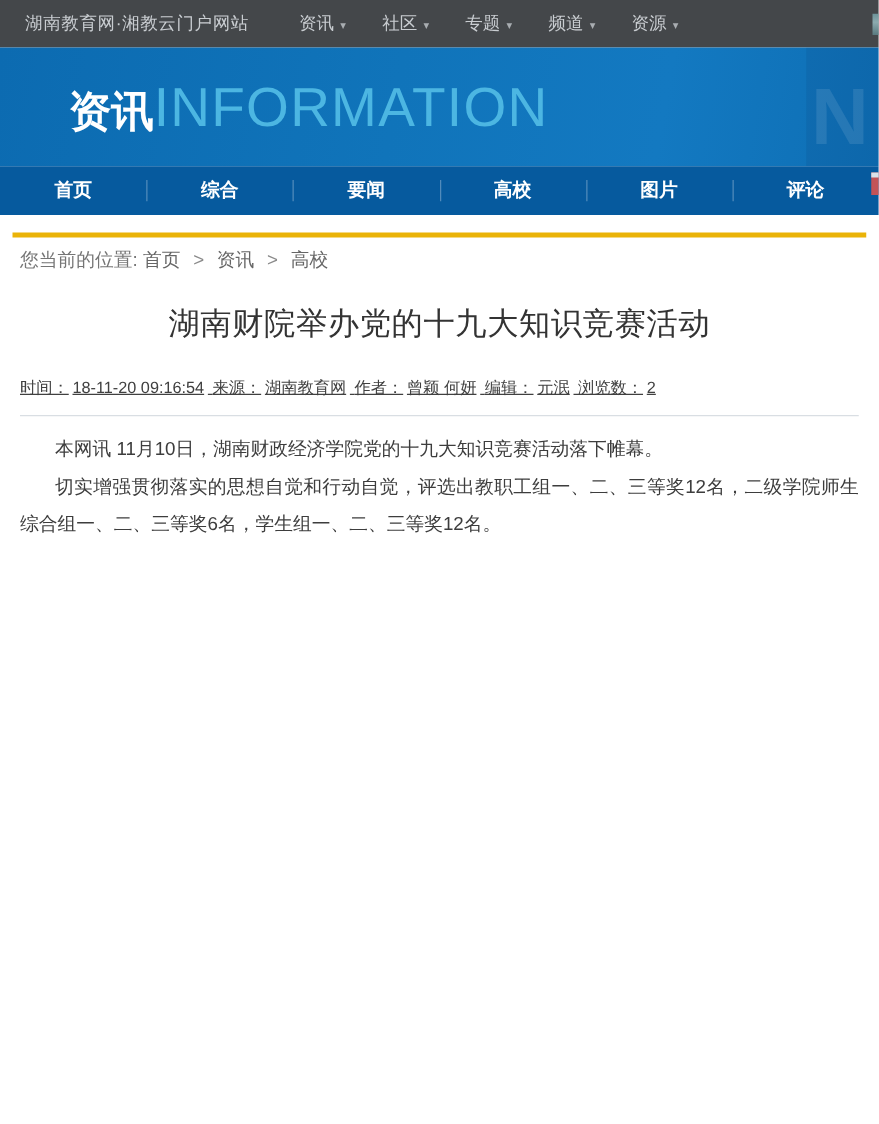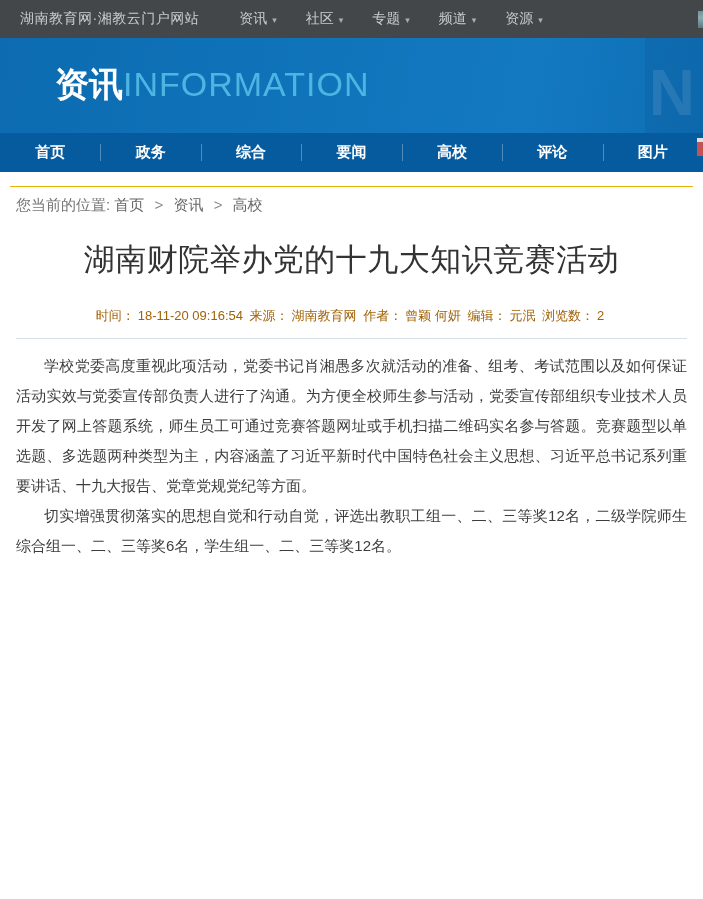--- a/index.html
+++ b/index.html
@@ -23,21 +23,21 @@
     background:linear-gradient(180deg,#77a7ad 0%,#9fc3c8 40%,#5d868c 100%); opacity:.8;
   }
 
   
   .banner {
     height:95px; position:relative; overflow:hidden;
     background:linear-gradient(100deg,#0c6bb1 0%,#1074ba 45%,#1379c1 75%,#0e6fb5 100%);
   }
   .banner-title { position:absolute; left:55px; top:24px; white-space:nowrap; }
   .banner-title .zh { font-size:34px; font-weight:bold; color:#ffffff; }
-  .banner-title .en { font-size:34px; font-weight:300; color:#4cb6e2; letter-spacing:1px; }
+  .banner-title .en { font-size:44px; font-weight:300; color:#4cb6e2; letter-spacing:1px; }
   .banner-watermark {
     position:absolute; right:8px; top:18px; font-size:64px; font-weight:bold;
     color:rgba(255,255,255,0.10); pointer-events:none;
   }
   .banner-shade {
     position:absolute; right:0; top:0; width:58px; height:100%;
     background:rgba(8,40,90,0.10);
   }
 
   
@@ -51,33 +51,33 @@
   .nav-item + .nav-item::before {
     content:""; position:absolute; left:0; top:11px; width:1px; height:17px;
     background:rgba(255,255,255,0.30);
   }
   .clip-frag-nav {
     position:absolute; right:0; top:5px; width:6px; height:18px;
     background:#d9534f; border-top:4px solid #f2f2f2; opacity:.9;
   }
 
   
-  .breadcrumb-wrap { margin:14px 10px 0 10px; border-top:1px solid #eab308; }
+  .breadcrumb-wrap { margin:14px 10px 0 10px; border-top:4px solid #eab308; }
   .breadcrumb { padding:9px 6px 0 6px; font-size:15px; color:#757575; }
   .breadcrumb a { color:#666; text-decoration:none; cursor:pointer; }
   .breadcrumb .sep { margin:0 6px; color:#8a8a8a; }
 
   
   .article { padding:0 16px; }
   .article-title {
-    margin-top:24px; text-align:center; font-size:31px; font-weight:500;
+    margin-top:24px; text-align:center; font-size:25px; font-weight:500;
     color:#333; letter-spacing:0.5px;
   }
   .article-meta {
-    margin-top:26px; text-align:center; font-size:13px; color:#a16207; white-space:nowrap;
+    margin-top:26px; font-size:13px; color:#404040; white-space:nowrap;text-decoration:underline;
   }
   .article-meta span { margin-right:3px; }
   .meta-divider { margin:13px 0 0 0; border:none; border-top:1px solid #d9dee3; }
   .article-body { margin-top:12px; }
   .article-body p {
     font-size:15px; line-height:30px; color:#3d3d3d;
     text-indent:28px; text-align:justify; margin:0;
   }
 </style>
 </head>
@@ -113,26 +113,25 @@
 <header class="banner">
   <div class="banner-shade"></div>
   <div class="banner-watermark">N</div>
   <div class="banner-title">
     <span class="zh">资讯</span><span class="en">INFORMATION</span>
   </div>
 </header>
 
 <nav class="mainnav">
   <div class="nav-item">首页</div>
-  <div class="nav-item">政务</div>
   <div class="nav-item">综合</div>
   <div class="nav-item">要闻</div>
   <div class="nav-item">高校</div>
+  <div class="nav-item">图片</div>
   <div class="nav-item">评论</div>
-  <div class="nav-item">图片</div>
   <div class="clip-frag-nav"></div>
 </nav>
 
 <div class="breadcrumb-wrap">
   <div class="breadcrumb">
     <span>您当前的位置:</span>
     <a>首页</a>
     <span class="sep">&gt;</span>
     <a>资讯</a>
     <span class="sep">&gt;</span>
@@ -147,16 +146,16 @@
     <span>时间：</span><span>18-11-20 09:16:54</span>
     <span>来源：</span><span>湖南教育网</span>
     <span>作者：</span><span>曾颖 何妍</span>
     <span>编辑：</span><span>元泯</span>
     <span>浏览数：</span><span>2</span>
   </div>
 
   <hr class="meta-divider">
 
   <div class="article-body">
-    <p>学校党委高度重视此项活动，党委书记肖湘愚多次就活动的准备、组考、考试范围以及如何保证活动实效与党委宣传部负责人进行了沟通。为方便全校师生参与活动，党委宣传部组织专业技术人员开发了网上答题系统，师生员工可通过竞赛答题网址或手机扫描二维码实名参与答题。竞赛题型以单选题、多选题两种类型为主，内容涵盖了习近平新时代中国特色社会主义思想、习近平总书记系列重要讲话、十九大报告、党章党规党纪等方面。</p>
+    <p>本网讯 11月10日，湖南财政经济学院党的十九大知识竞赛活动落下帷幕。</p>
     <p>切实增强贯彻落实的思想自觉和行动自觉，评选出教职工组一、二、三等奖12名，二级学院师生综合组一、二、三等奖6名，学生组一、二、三等奖12名。</p>
   </div>
 </main>
 
 </body></html>

